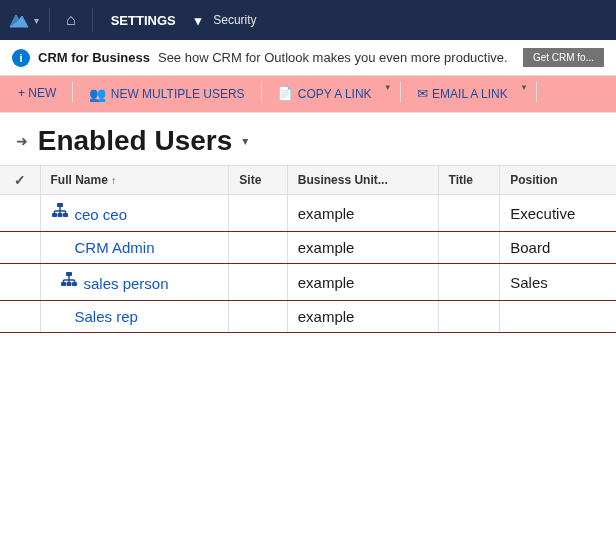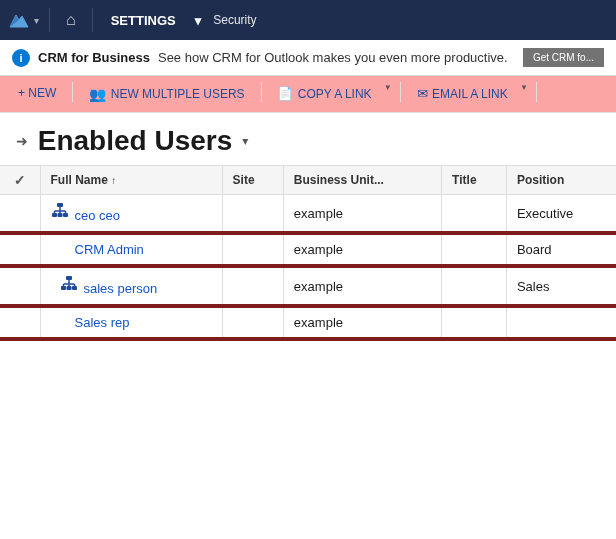--- a/index.html
+++ b/index.html
@@ -173,22 +173,22 @@
       font-size: 12px;
       color: #333;
       white-space: nowrap;
     }
     .data-table th.checkbox-col {
       width: 40px;
       text-align: center;
     }
     .data-table td {
       padding: 7px 10px;
-      border-bottom: 4px solid #7f1d1d;
-      font-size: 13px;
+      border-bottom: 1px solid #7f1d1d;
+      font-size: 15px;
       color: #1a1a1a;
       vertical-align: middle;
     }
     .data-table td.checkbox-col {
       text-align: center;
     }
     .col-divider {
       border-right: 1px solid #ddd;
     }
 

